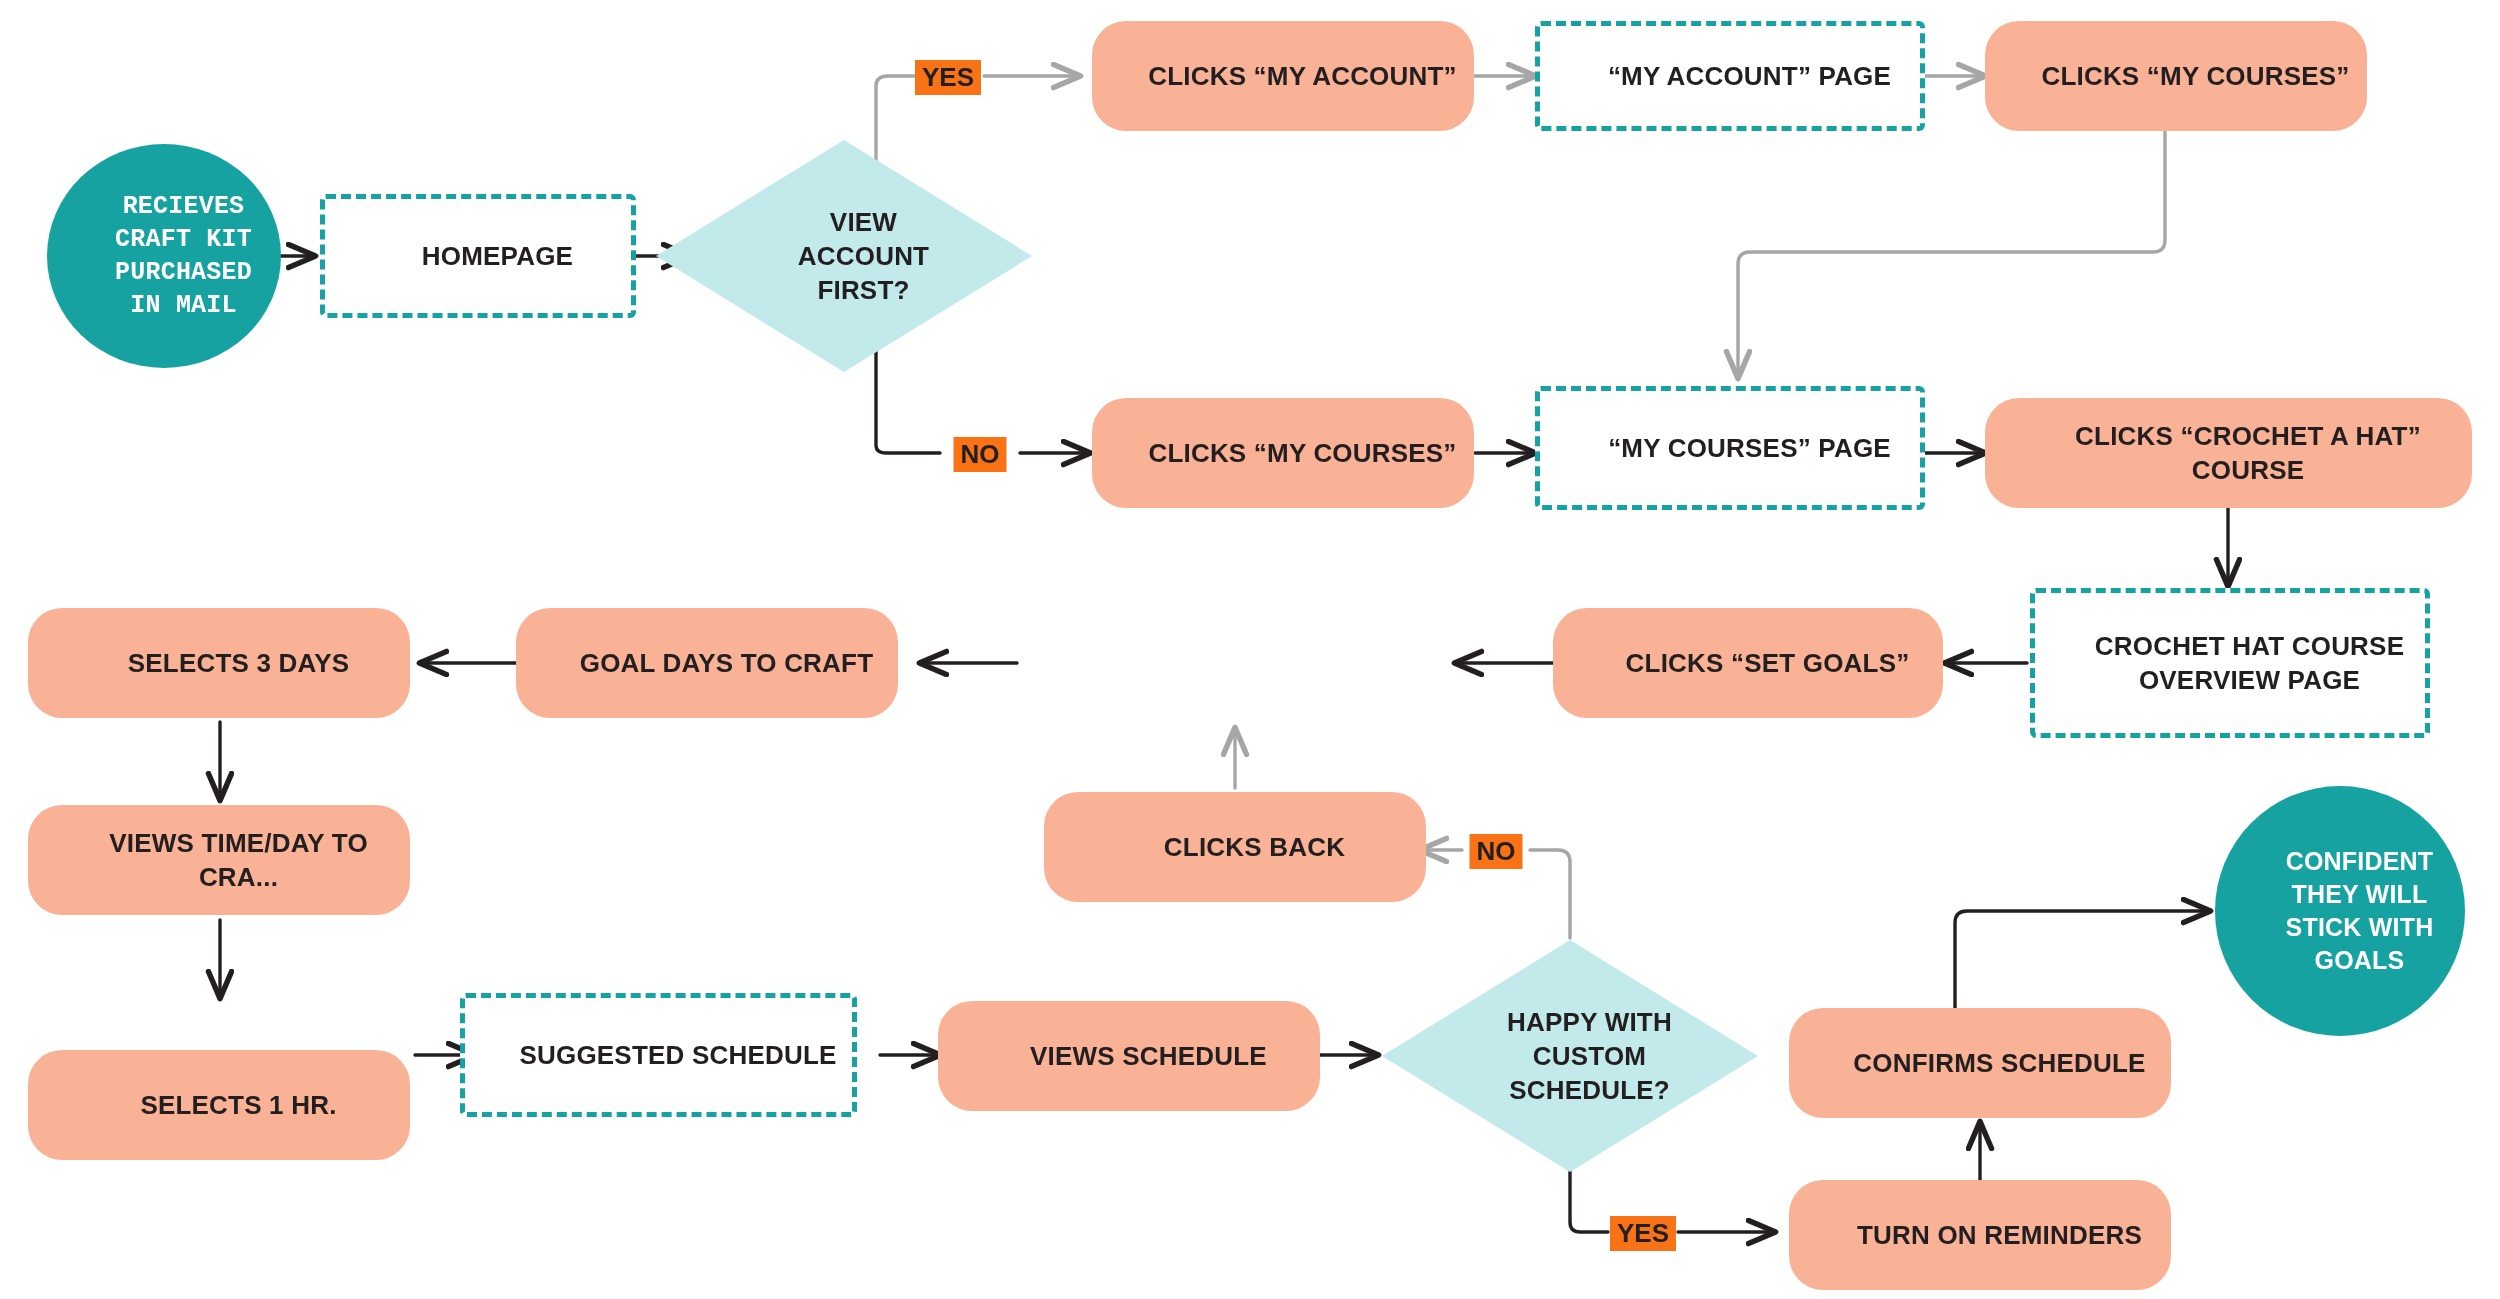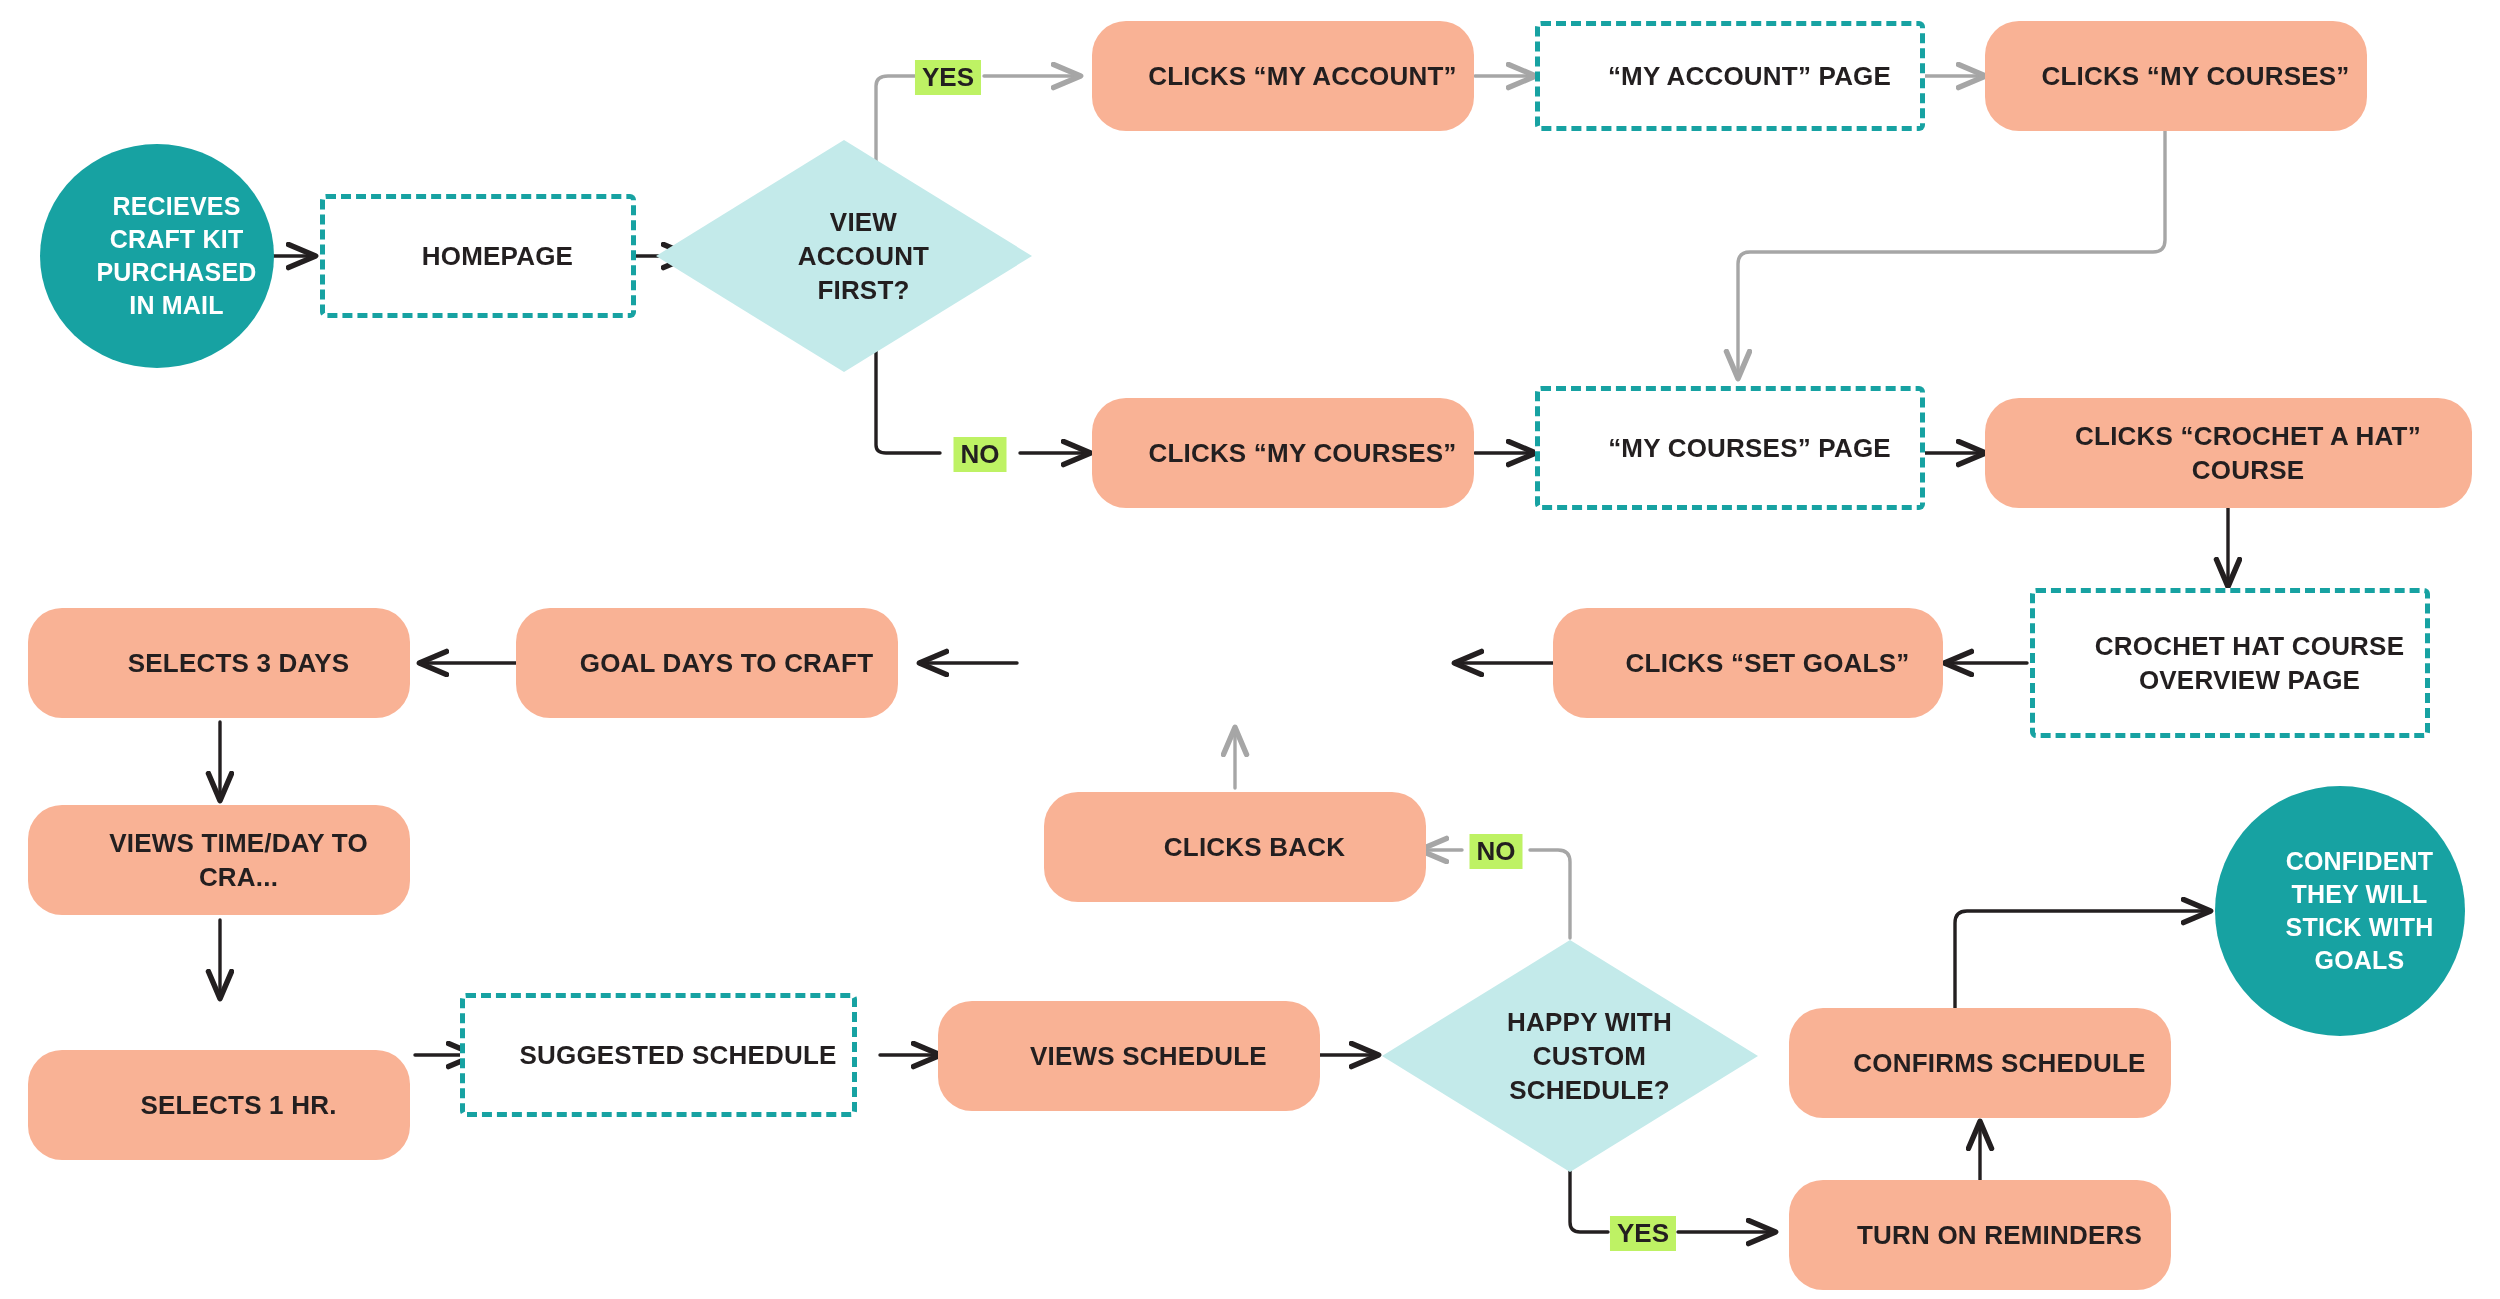--- a/index.html
+++ b/index.html
@@ -73,21 +73,21 @@
     font-weight: bold;
     font-size: 26px;
     clip-path: polygon(50% 0%, 100% 50%, 50% 100%, 0% 50%);
   }
   .edge-label {
     position: absolute;
     font-family: "Liberation Sans", sans-serif;
     font-weight: bold;
     font-size: 26px;
     color: #231f20;
-    background: #bef264;
+    background: #f97316;
     padding: 2px 7px;
     white-space: nowrap;
   }
 </style>
 </head>
 <body>
 
 <div id="canvas">
 
   <svg id="wires" viewBox="0 0 2500 1299">
@@ -155,21 +155,21 @@
 
       <path d="M2165,131 L2165,240 Q2165,252 2153,252 L1750,252 Q1738,252 1738,264 L1738,378" marker-end="url(#ahG)"></path>
 
       <path d="M1570,938 L1570,862 Q1570,850 1558,850 L1530,850"></path>
       <path d="M1462,850 L1420,850" marker-end="url(#ahG)"></path>
 
       <path d="M1235,788 L1235,728" marker-end="url(#ahG)"></path>
     </g>
   </svg>
 
-  <div class="node n-terminal" style="left:40px; top:144px; width:234px; height:224px;">
+  <div class="node n-terminal" style="left:47px; top:144px; width:234px; height:224px;font-family:Liberation Mono, monospace;">
     <span class="txt">RECIEVES
 CRAFT KIT
 PURCHASED
 IN MAIL</span>
   </div>
 
   <div class="node n-page" style="left:320px; top:194px; width:316px; height:124px;">
     <span class="txt">HOMEPAGE</span>
   </div>
 

